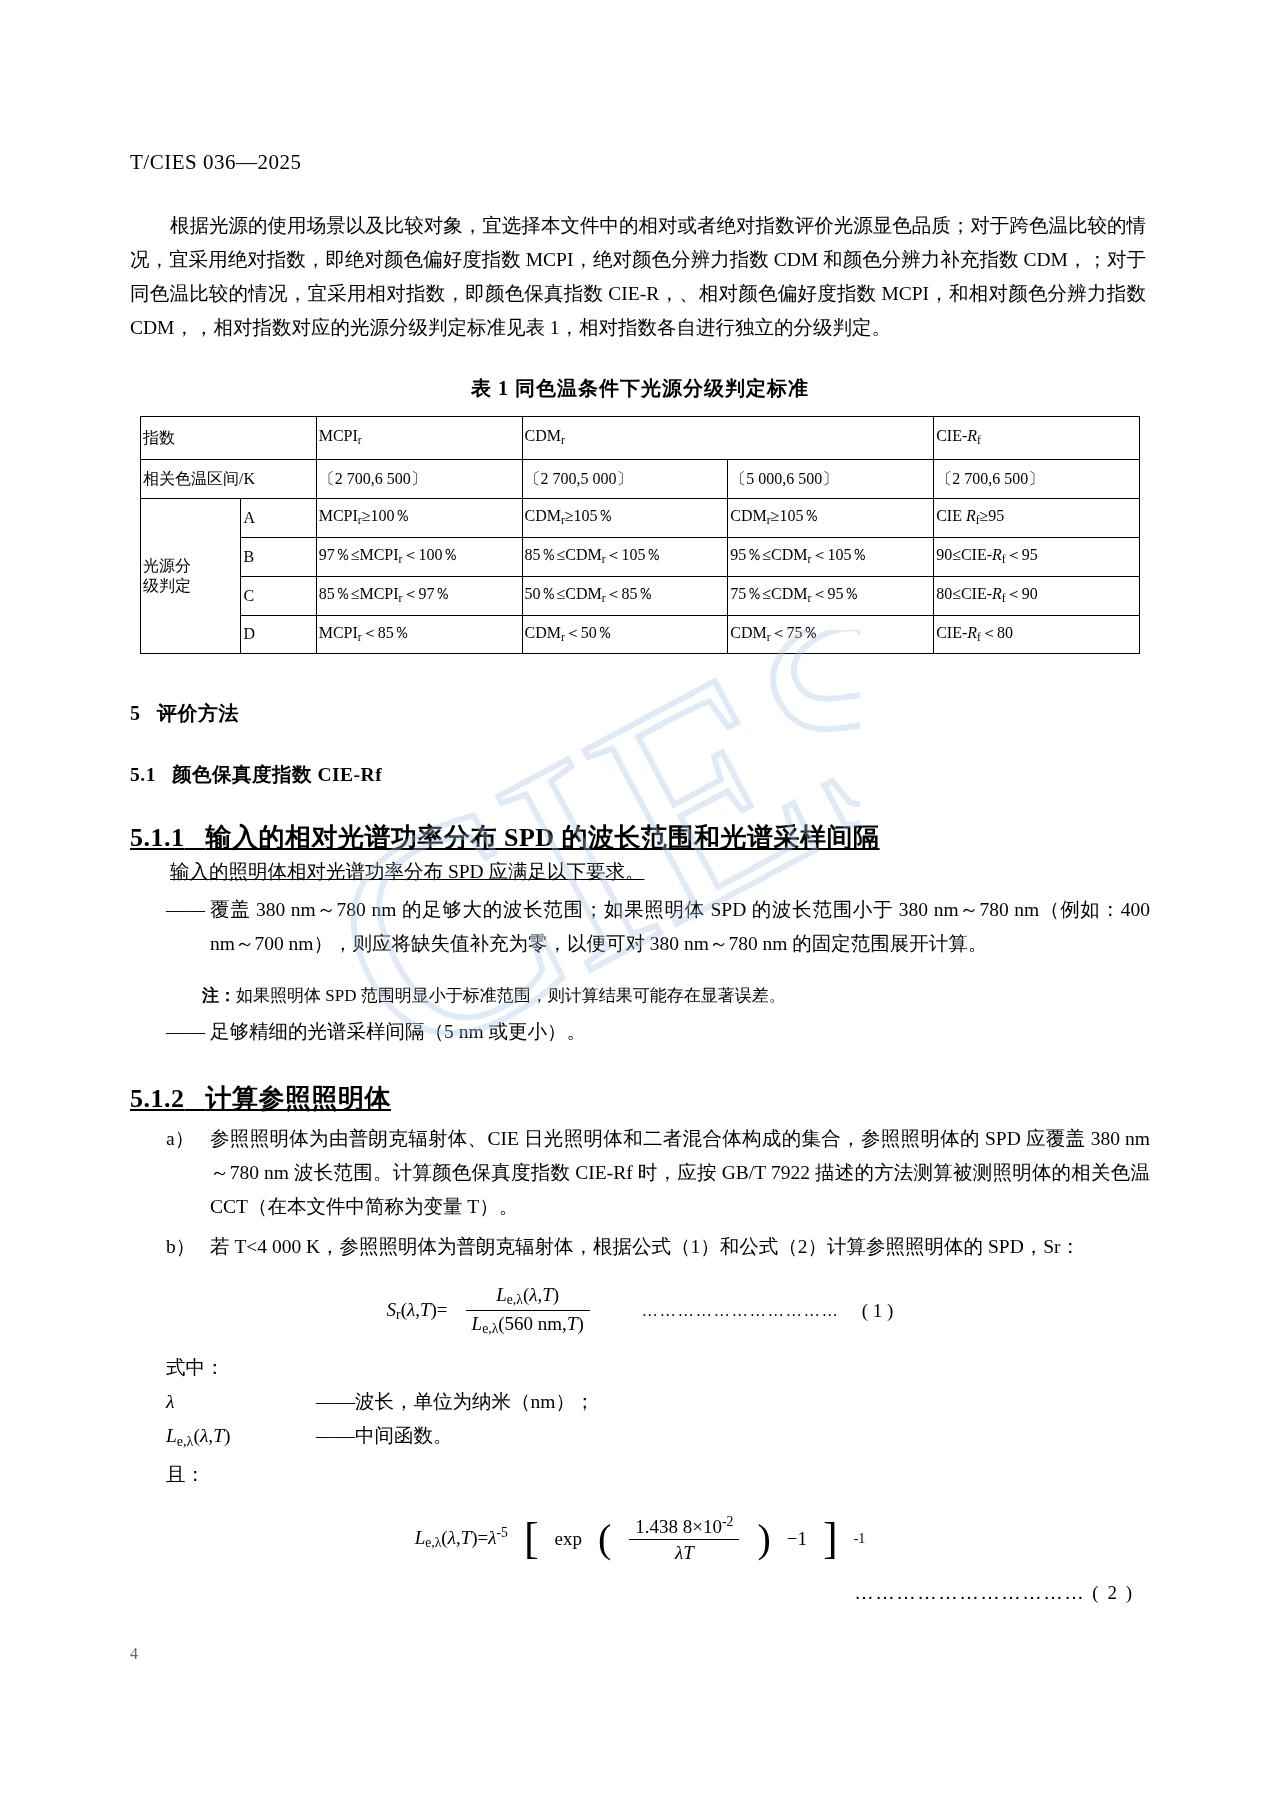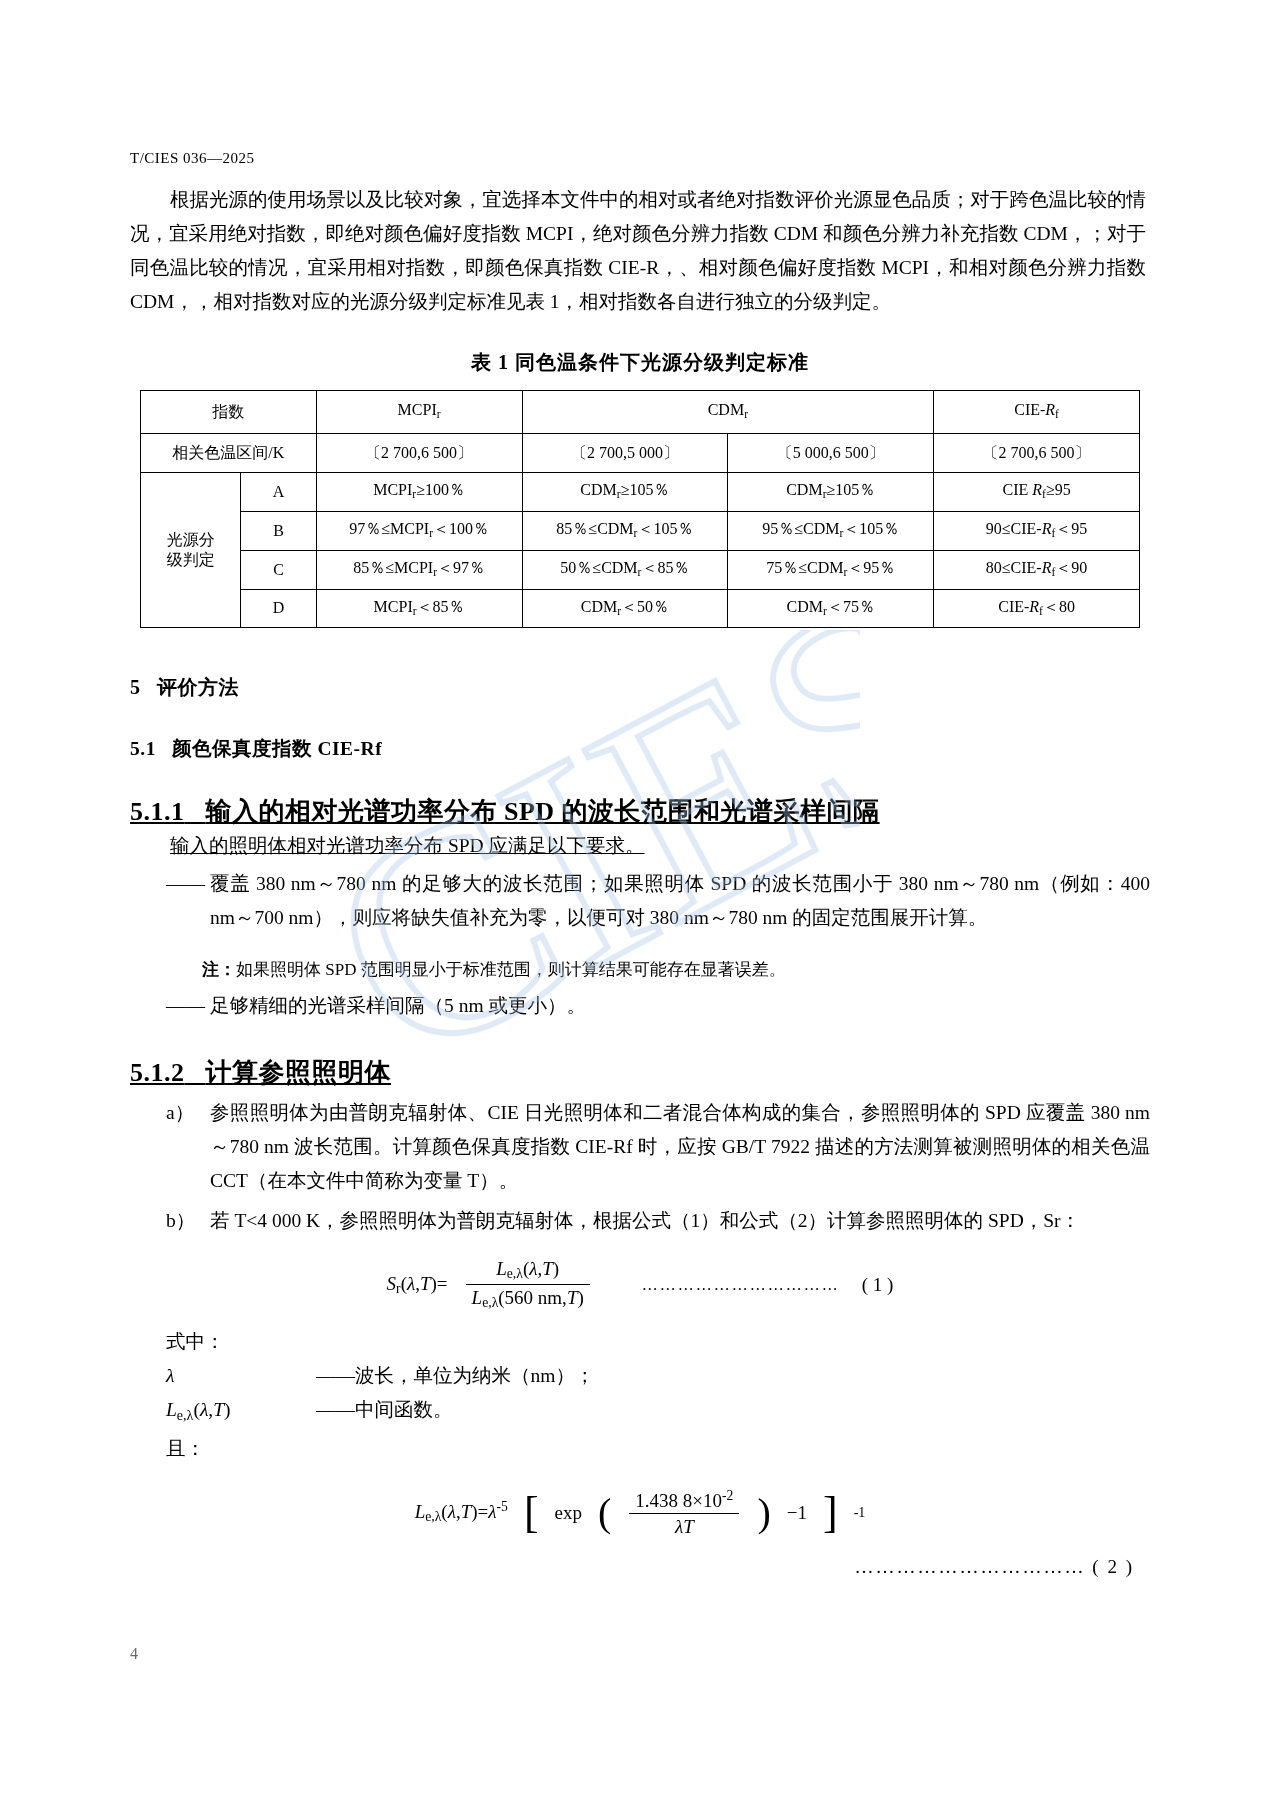--- a/index.html
+++ b/index.html
@@ -38,23 +38,23 @@
     height: 430px;
     pointer-events: none;
     z-index: 5;
   }
   .watermark svg {
     width: 100%;
     height: 100%;
     opacity: 0.35;
   }
   .hdr {
-    font-size: 15px;
+    font-size: 21px;
     letter-spacing: 0.5px;
-    margin-bottom: 16px;
+    margin-bottom: 34px;
   }
   p.body-text {
     font-size: 19.5px;
     line-height: 34px;
     margin: 0 4px 0 0;
     text-align: justify;
     text-justify: inter-ideograph;
   }
   .indent2 { text-indent: 40px; }
   .tbl-caption {
@@ -66,21 +66,21 @@
   }
   table.grade {
     border-collapse: collapse;
     width: 1000px;
     margin: 0 auto;
     font-size: 16px;
     table-layout: fixed;
   }
   table.grade td, table.grade th {
     border: 1px solid #000;
-    text-align: center;
+    text-align: left;
     font-weight: normal;
     padding: 7px 2px;
     line-height: 20px;
   }
   table.grade .row-h td { padding: 9px 2px; }
   h2.sec {
     font-size: 20px;
     font-weight: bold;
     margin: 46px 0 0 0;
     letter-spacing: 0.5px;

